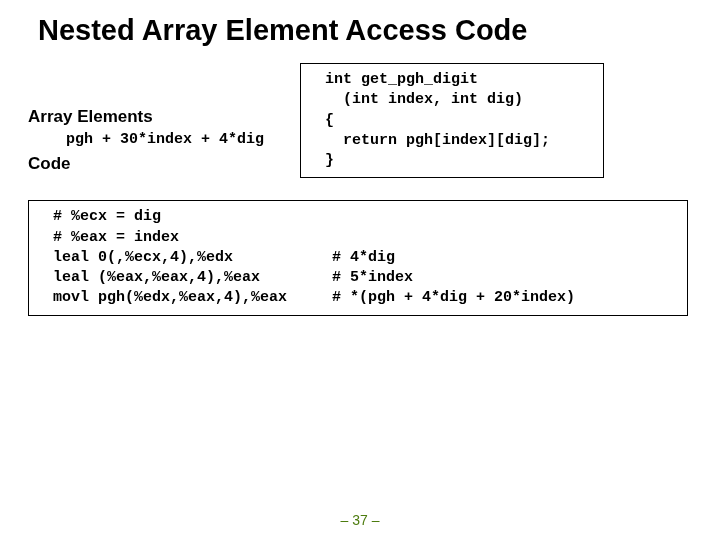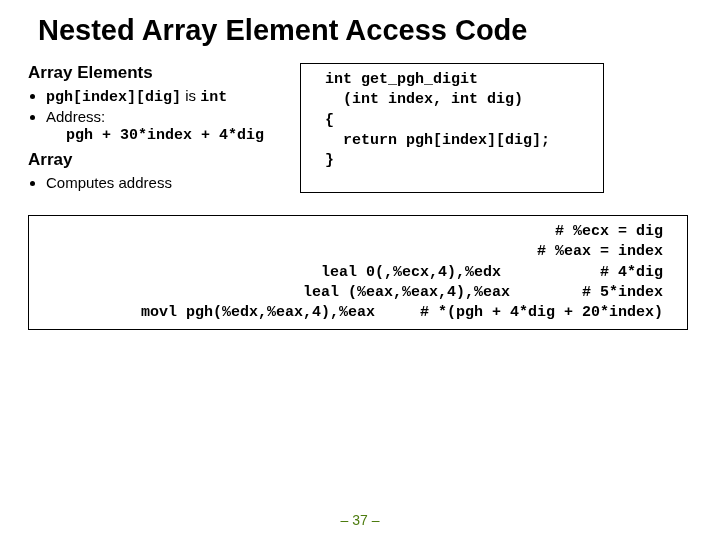--- a/index.html
+++ b/index.html
@@ -22,20 +22,21 @@
     font-size: 29px;
     font-weight: bold;
     margin: 0 0 14px 10px;
   }
   .columns {
     display: flex;
     gap: 12px;
   }
   .leftcol {
     flex: 1 1 auto;
+    margin-top: 44px;
   }
   .section-head {
     font-size: 17px;
     font-weight: bold;
     margin: 2px 0 4px 0;
   }
   ul.b1 {
     margin: 0 0 0 18px;
     padding: 0;
     font-size: 15px;
@@ -63,21 +64,20 @@
     box-sizing: border-box;
   }
   .codebox.top {
     width: 304px;
     flex: none;
     margin-top: 2px;
   }
   .codebox.bottom {
     margin: 22px 0 0 0;
     width: 660px;
-    text-align: right;
   }
   .pagenum {
     position: absolute;
     bottom: 12px;
     left: 0;
     width: 720px;
     text-align: center;
     font-size: 14px;
     color: #4d7c0f;
   }
@@ -88,33 +88,24 @@
 <div class="slide">
 
   <div class="title">Nested Array Element Access Code</div>
 
   <div class="columns">
 
     <div class="leftcol">
 
       <div class="section-head">Array Elements</div>
 
-      <ul class="b1">
-        <li>
-          <span class="mono">pgh[index][dig]</span><span> is </span><span class="mono">int</span>
-        </li>
-        <li>Address:</li>
-      </ul>
       <div class="sub mono">pgh + 30*index + 4*dig</div>
 
-      <div class="section-head">Array</div>
+      <div class="section-head">Code</div>
 
-      <ul class="b1">
-        <li>Computes address</li>
-      </ul>
 
     </div>
 
     <div class="codebox top">int get_pgh_digit
   (int index, int dig)
 {
   return pgh[index][dig];
 }</div>
 
   </div>

